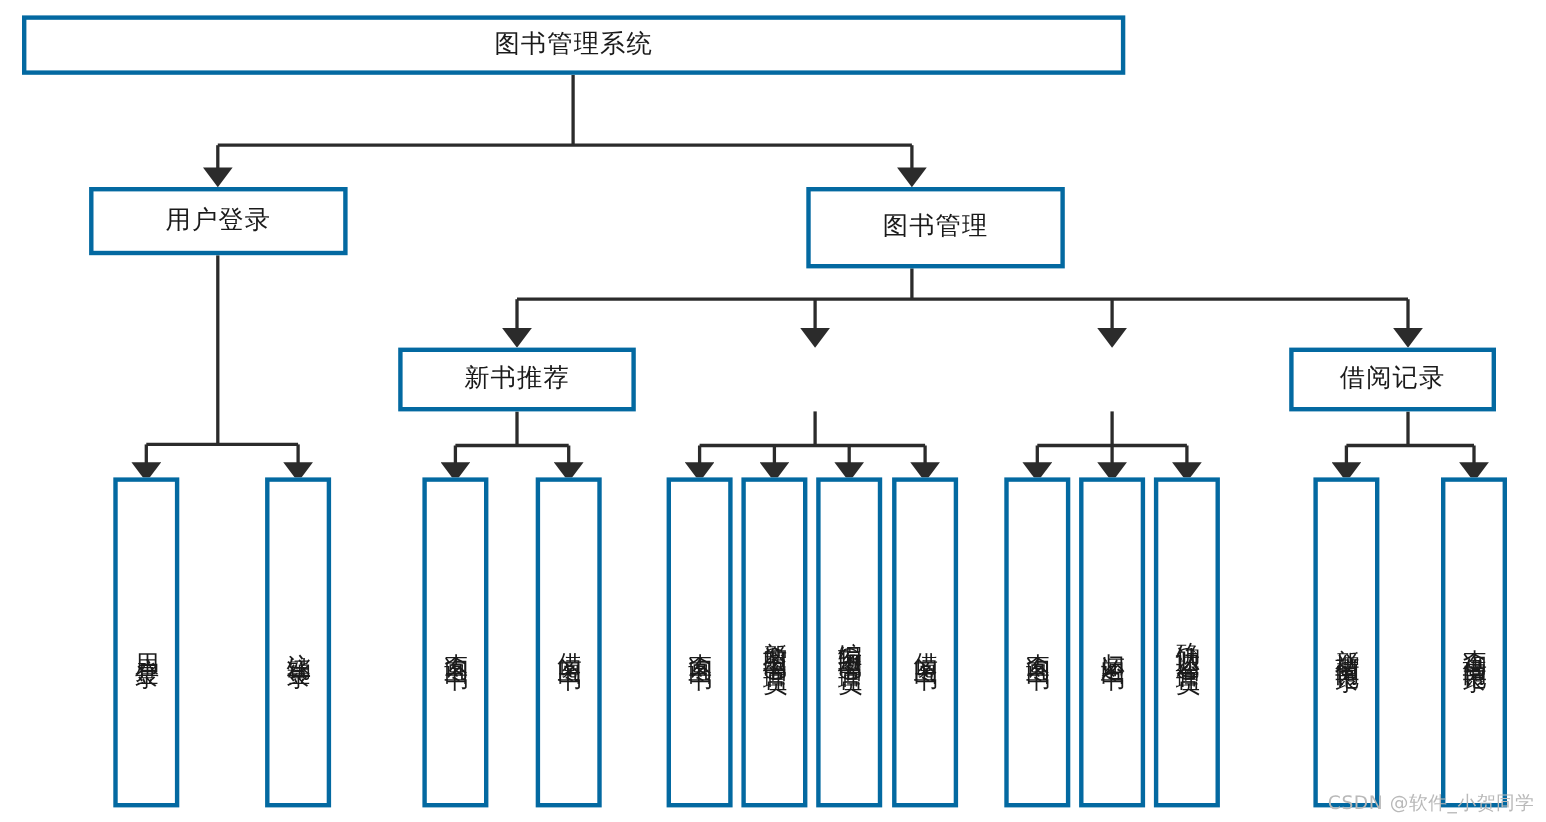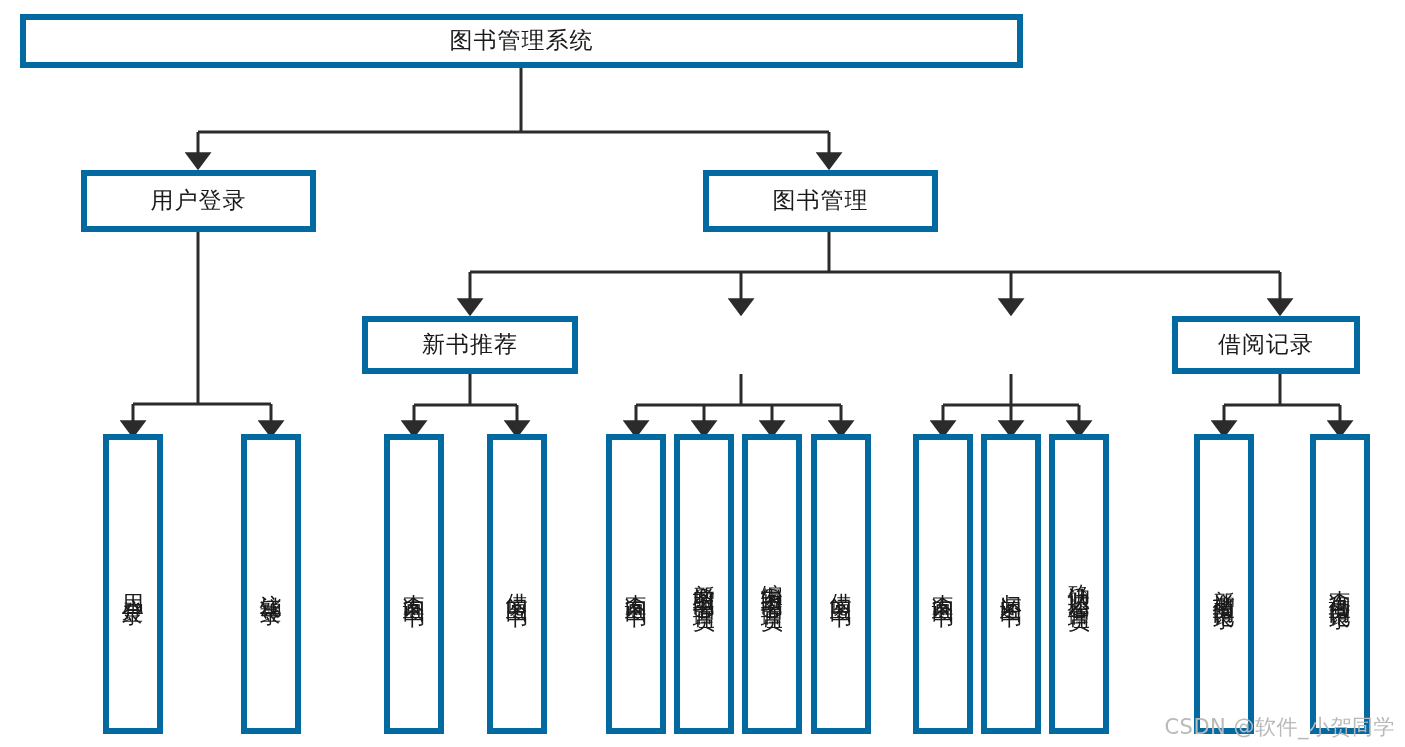--- a/index.html
+++ b/index.html
@@ -18,21 +18,21 @@
     position:absolute;
     left:0; top:0;
     width:1405px;
     height:747px;
     pointer-events:none;
   }
   .node{
     position:absolute;
     box-sizing:border-box;
     background:#ffffff;
-    border:6px solid #0369a1;
+    border:4px solid #0369a1;
     display:flex;
     align-items:center;
     justify-content:center;
     color:#1a1a1a;
   }
   .node.h{
     font-size:23px;
     letter-spacing:1px;
     line-height:1.2;
   }
@@ -46,21 +46,21 @@
   }
   .node.v .vtxt{
     writing-mode:vertical-rl;
     text-orientation:upright;
     white-space:nowrap;
   }
   .watermark{
     position:absolute;
     right:10px;
     bottom:6px;
-    font-size:21px;
+    font-size:17px;
     color:#b9b9b9;
     letter-spacing:0.5px;
     white-space:nowrap;
   }
 </style>
 </head>
 <body>
 
 <div id="canvas">
 
@@ -115,21 +115,21 @@
   </svg>
 
   <div class="node h" style="left:20px;top:14px;width:1003px;height:54px;">
     <span>图书管理系统</span>
   </div>
 
   <div class="node h" style="left:81px;top:170px;width:235px;height:62px;">
     <span>用户登录</span>
   </div>
 
-  <div class="node h" style="left:703px;top:170px;width:235px;height:62px;text-align:right;">
+  <div class="node h" style="left:733px;top:170px;width:235px;height:74px;text-align:right;">
     <span>图书管理</span>
   </div>
 
   <div class="node h" style="left:362px;top:316px;width:216px;height:58px;">
     <span>新书推荐</span>
   </div>
 
 
 
   <div class="node h" style="left:1172px;top:316px;width:188px;height:58px;">

